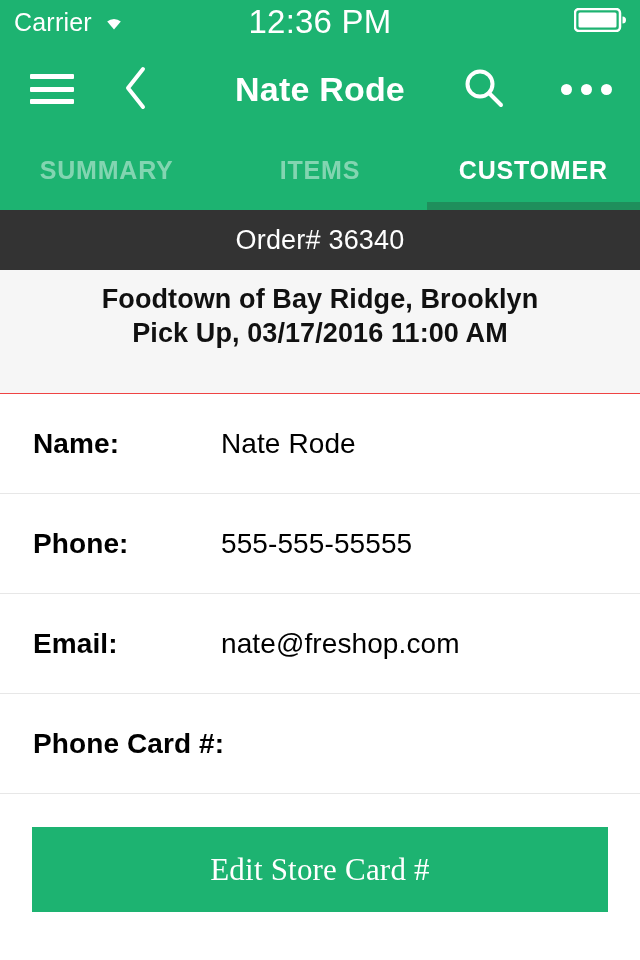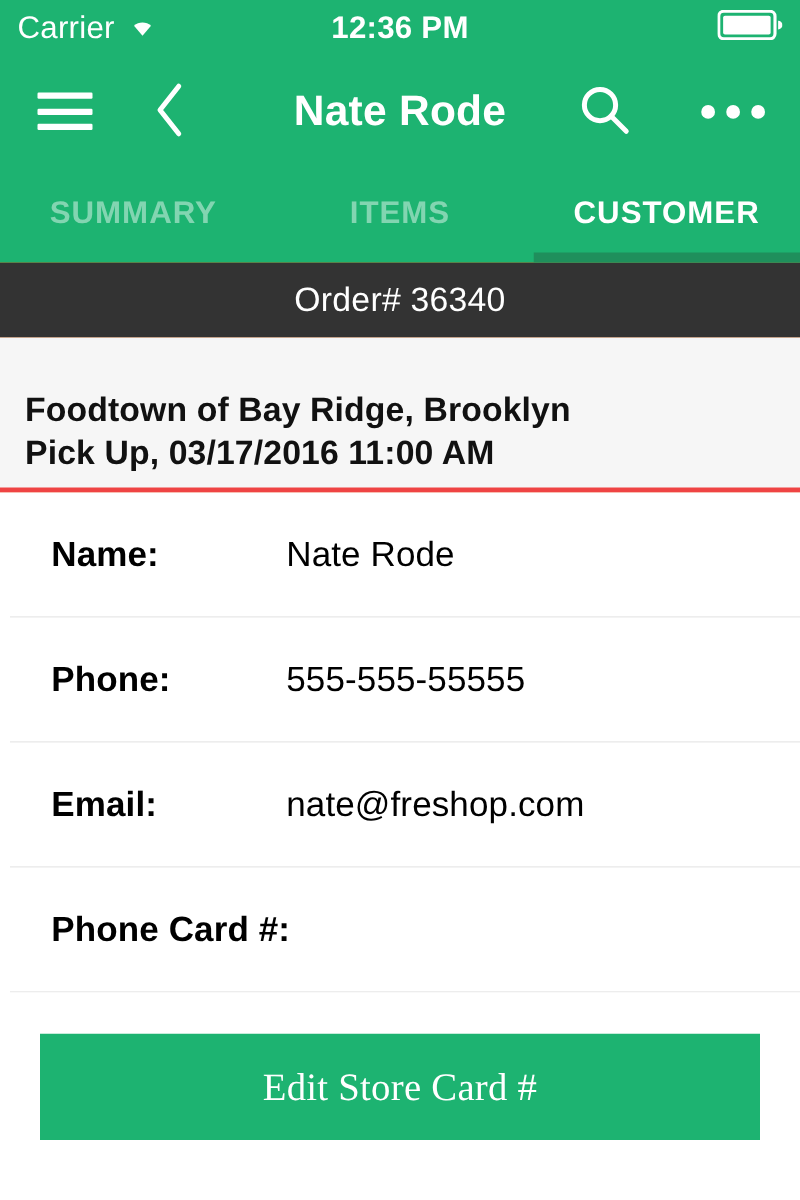--- a/index.html
+++ b/index.html
@@ -53,22 +53,22 @@
   }
   .wifi-icon { display: block; }
   .status-center {
     position: absolute;
     left: 0; right: 0;
     text-align: center;
     pointer-events: none;
   }
   .clock-label {
     color: #ffffff;
-    font-size: 25px;
-    font-weight: bold;
+    font-size: 33px;
+    font-weight: normal;
     letter-spacing: 0.2px;
   }
   .status-right {
     margin-left: auto;
     display: flex;
     align-items: center;
   }
   .battery-icon { display: block; }
 
   
@@ -172,23 +172,23 @@
   .order-label {
     color: #ffffff;
     font-size: 27px;
     font-weight: normal;
     letter-spacing: 0.2px;
   }
 
   
   .store-info {
     background: #F6F6F6;
-    border-bottom: 4px solid #ef4444;
-    padding: 41px 20px 30px 20px;
-    text-align: left;
+    border-bottom: 1px solid #ef4444;
+    padding: 12px 20px 30px 20px;
+    text-align: center;
     flex: 0 0 auto;
     box-sizing: border-box;
     height: 124px;
   }
   .store-name,
   .store-pickup {
     color: #111111;
     font-size: 27px;
     font-weight: bold;
     line-height: 1.26;
@@ -200,21 +200,20 @@
     flex: 0 0 auto;
     background: #ffffff;
   }
   .detail-row {
     height: 100px;
     display: flex;
     align-items: center;
     border-bottom: 1px solid #E7E7E7;
     box-sizing: border-box;
     padding-left: 33px;
-    margin-left: 8px;
   }
   .detail-label {
     color: #000000;
     font-size: 28px;
     font-weight: bold;
     letter-spacing: 0.1px;
     white-space: nowrap;
   }
   .detail-value {
     color: #000000;

